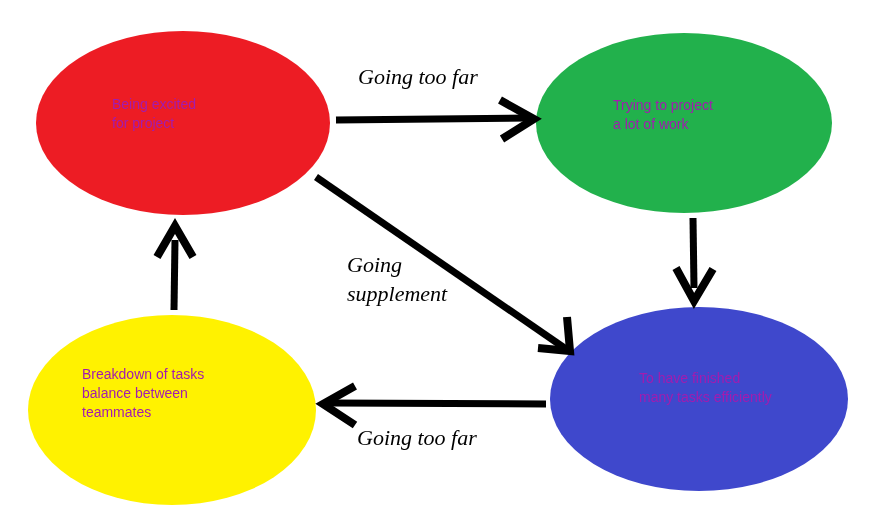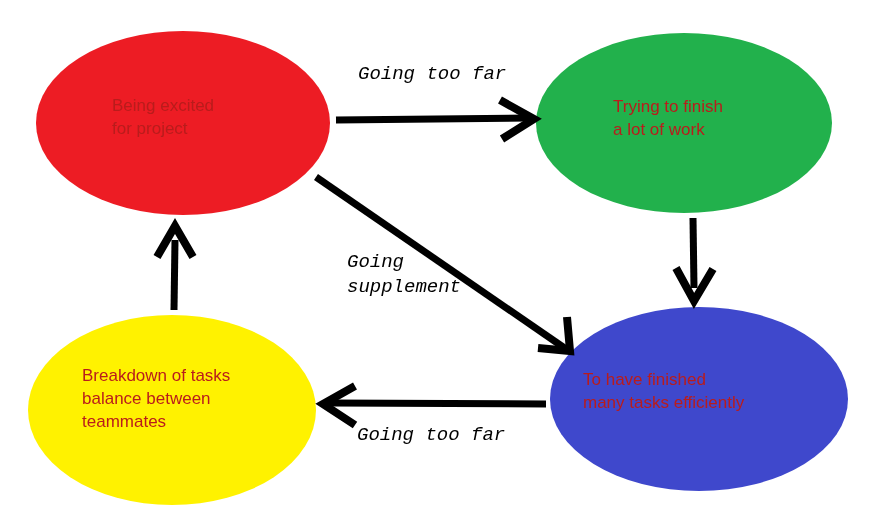--- a/index.html
+++ b/index.html
@@ -17,42 +17,42 @@
   }
   #diagram-svg {
     position: absolute;
     left: 0;
     top: 0;
     width: 870px;
     height: 525px;
   }
   .node-label {
     position: absolute;
-    color: #b91c1c;
+    color: #a21caf;
     font-family: "Liberation Sans", sans-serif;
-    font-size: 17px;
+    font-size: 14px;
     line-height: 1.34;
     text-align: left;
     white-space: pre-line;
     pointer-events: none;
   }
   .edge-label {
     position: absolute;
     color: #000000;
-    font-family: Liberation Mono, monospace;
+    font-family: Liberation Serif, serif;
     font-style: italic;
-    font-size: 19px;
+    font-size: 22px;
     line-height: 1.32;
     white-space: pre-line;
   }
   
   #label-red      { left: 112px; top: 95px;  }
   #label-green    { left: 613px; top: 96px;  }
   #label-yellow   { left: 82px;  top: 365px; }
-  #label-blue     { left: 583px; top: 369px; }
+  #label-blue     { left: 639px; top: 369px; }
   
   #lbl-going-too-far-top   { left: 358px; top: 62px;  }
   #lbl-positive-opposite   { left: 718px; top: 225px; }
   #lbl-good-supplement     { left: 347px; top: 250px; }
   #lbl-experiences         { left: 37px;  top: 241px; }
   #lbl-going-too-far-bottom{ left: 357px; top: 423px; }
 </style>
 </head>
 <body>
 
@@ -90,21 +90,21 @@
 
     <g>
       <path d="M 174 310 L 175 240" stroke="#000000" stroke-width="7" fill="none" stroke-linecap="butt"></path>
       <path d="M 157 257 L 175 226 L 193 257" stroke="#000000" stroke-width="8" fill="none" stroke-linejoin="miter" stroke-linecap="butt"></path>
     </g>
   </svg>
 
   <div class="node-label" id="label-red">Being excited
 for project</div>
 
-  <div class="node-label" id="label-green">Trying to finish
+  <div class="node-label" id="label-green">Trying to project
 a lot of work</div>
 
   <div class="node-label" id="label-yellow">Breakdown of tasks
 balance between
 teammates</div>
 
   <div class="node-label" id="label-blue">To have finished
 many tasks efficiently</div>
 
   <div class="edge-label" id="lbl-going-too-far-top">Going too far</div>

